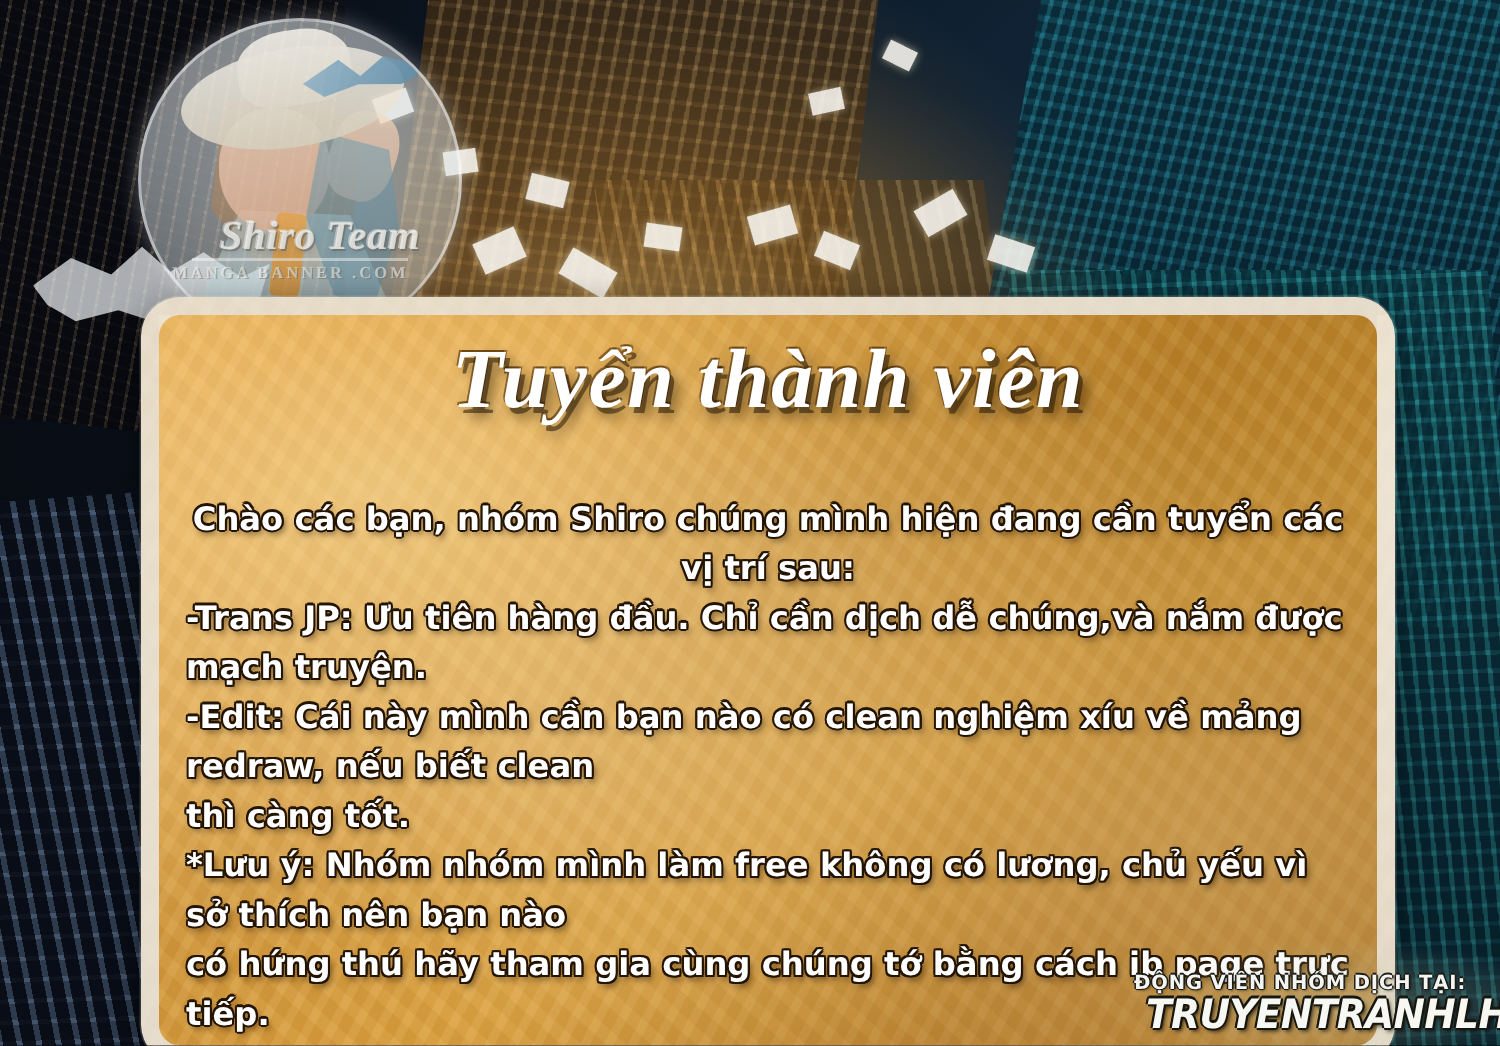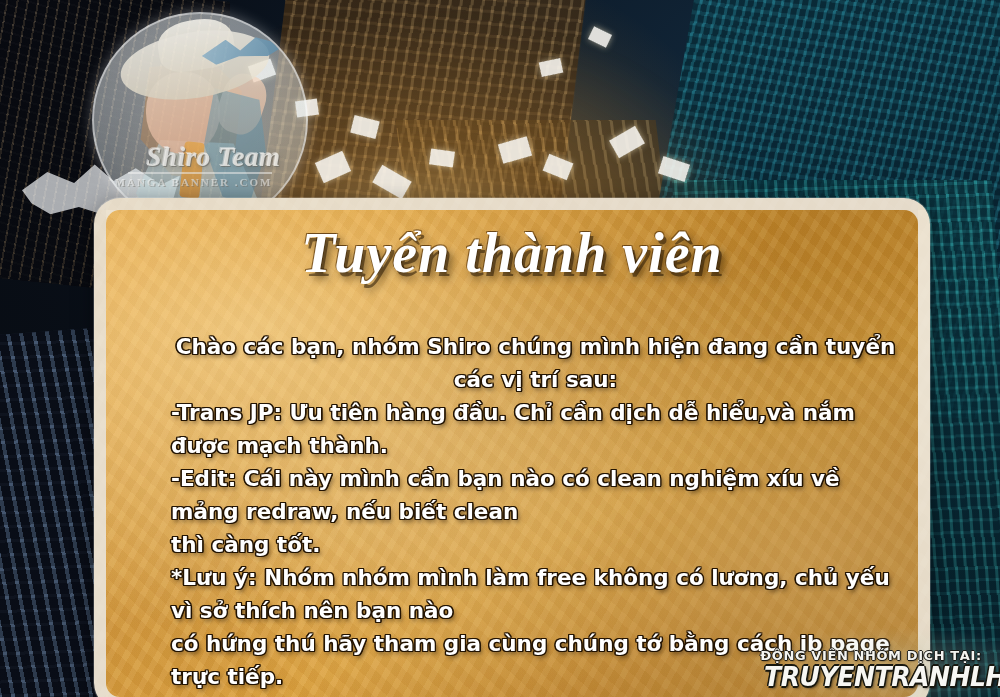--- a/index.html
+++ b/index.html
@@ -239,28 +239,27 @@
 
   .body-text{
     position:absolute;left:18px;right:18px;top:120px;
     font-family:"DejaVu Sans",sans-serif;
     font-size:21.5px;line-height:33px;font-weight:600;
     color:#ffffff;
     text-shadow:
       -1.4px 0 0 #231403, 1.4px 0 0 #231403, 0 -1.4px 0 #231403, 0 1.4px 0 #231403,
       -1.2px -1.2px 0 #231403, 1.2px -1.2px 0 #231403, -1.2px 1.2px 0 #231403, 1.2px 1.2px 0 #231403,
       2px 3px 4px rgba(30,16,2,.55);
-    margin-left: 47px;
   }
   .line-center{text-align:center;}
   .line-left{text-align:left;}
 
   
   .watermark{
-    position:absolute;right:14px;bottom:6px;text-align:center;width:230px;
+    position:absolute;right:14px;bottom:6px;text-align:left;width:230px;
   }
   .wm-top{
     font-family:"DejaVu Sans",sans-serif;font-weight:700;font-size:13px;letter-spacing:.6px;
     color:#f4f4f0;
     text-shadow:-1px 0 0 #1b1b18,1px 0 0 #1b1b18,0 -1px 0 #1b1b18,0 1px 0 #1b1b18,1px 1px 2px rgba(0,0,0,.7);
   }
   .wm-bottom{
     font-family:"DejaVu Sans",sans-serif;font-weight:700;font-style:italic;font-size:27px;
     letter-spacing:-.5px;line-height:1.05;
     color:#f7f7f3;
@@ -319,21 +318,21 @@
     <div class="logo-sub">MANGA BANNER .COM</div>
   </div>
 
 
   <div class="panel">
     <div class="panel-tex"></div>
     <div class="panel-inner">
       <div class="panel-title">Tuyển thành viên</div>
       <div class="body-text" id="body-text">
           <div class="line-center">Chào các bạn, nhóm Shiro chúng mình hiện đang cần tuyển các vị trí sau:</div>
-          <div class="line-left">-Trans JP: Ưu tiên hàng đầu. Chỉ cần dịch dễ hiểu,và nắm được mạch thành.</div>
+          <div class="line-left">-Trans JP: Ưu tiên hàng đầu. Chỉ cần dịch dễ chúng,và nắm được mạch truyện.</div>
           <div class="line-left">-Edit: Cái này mình cần bạn nào có clean nghiệm xíu về mảng redraw, nếu biết clean</div>
           <div class="line-left">thì càng tốt.</div>
           <div class="line-left">*Lưu ý: Nhóm nhóm mình làm free không có lương, chủ yếu vì sở thích nên bạn nào</div>
           <div class="line-left">có hứng thú hãy tham gia cùng chúng tớ bằng cách ib page trực tiếp.</div>
         </div>
     </div>
   </div>
 
   <div class="wm-glow"></div>
   <div class="watermark">

